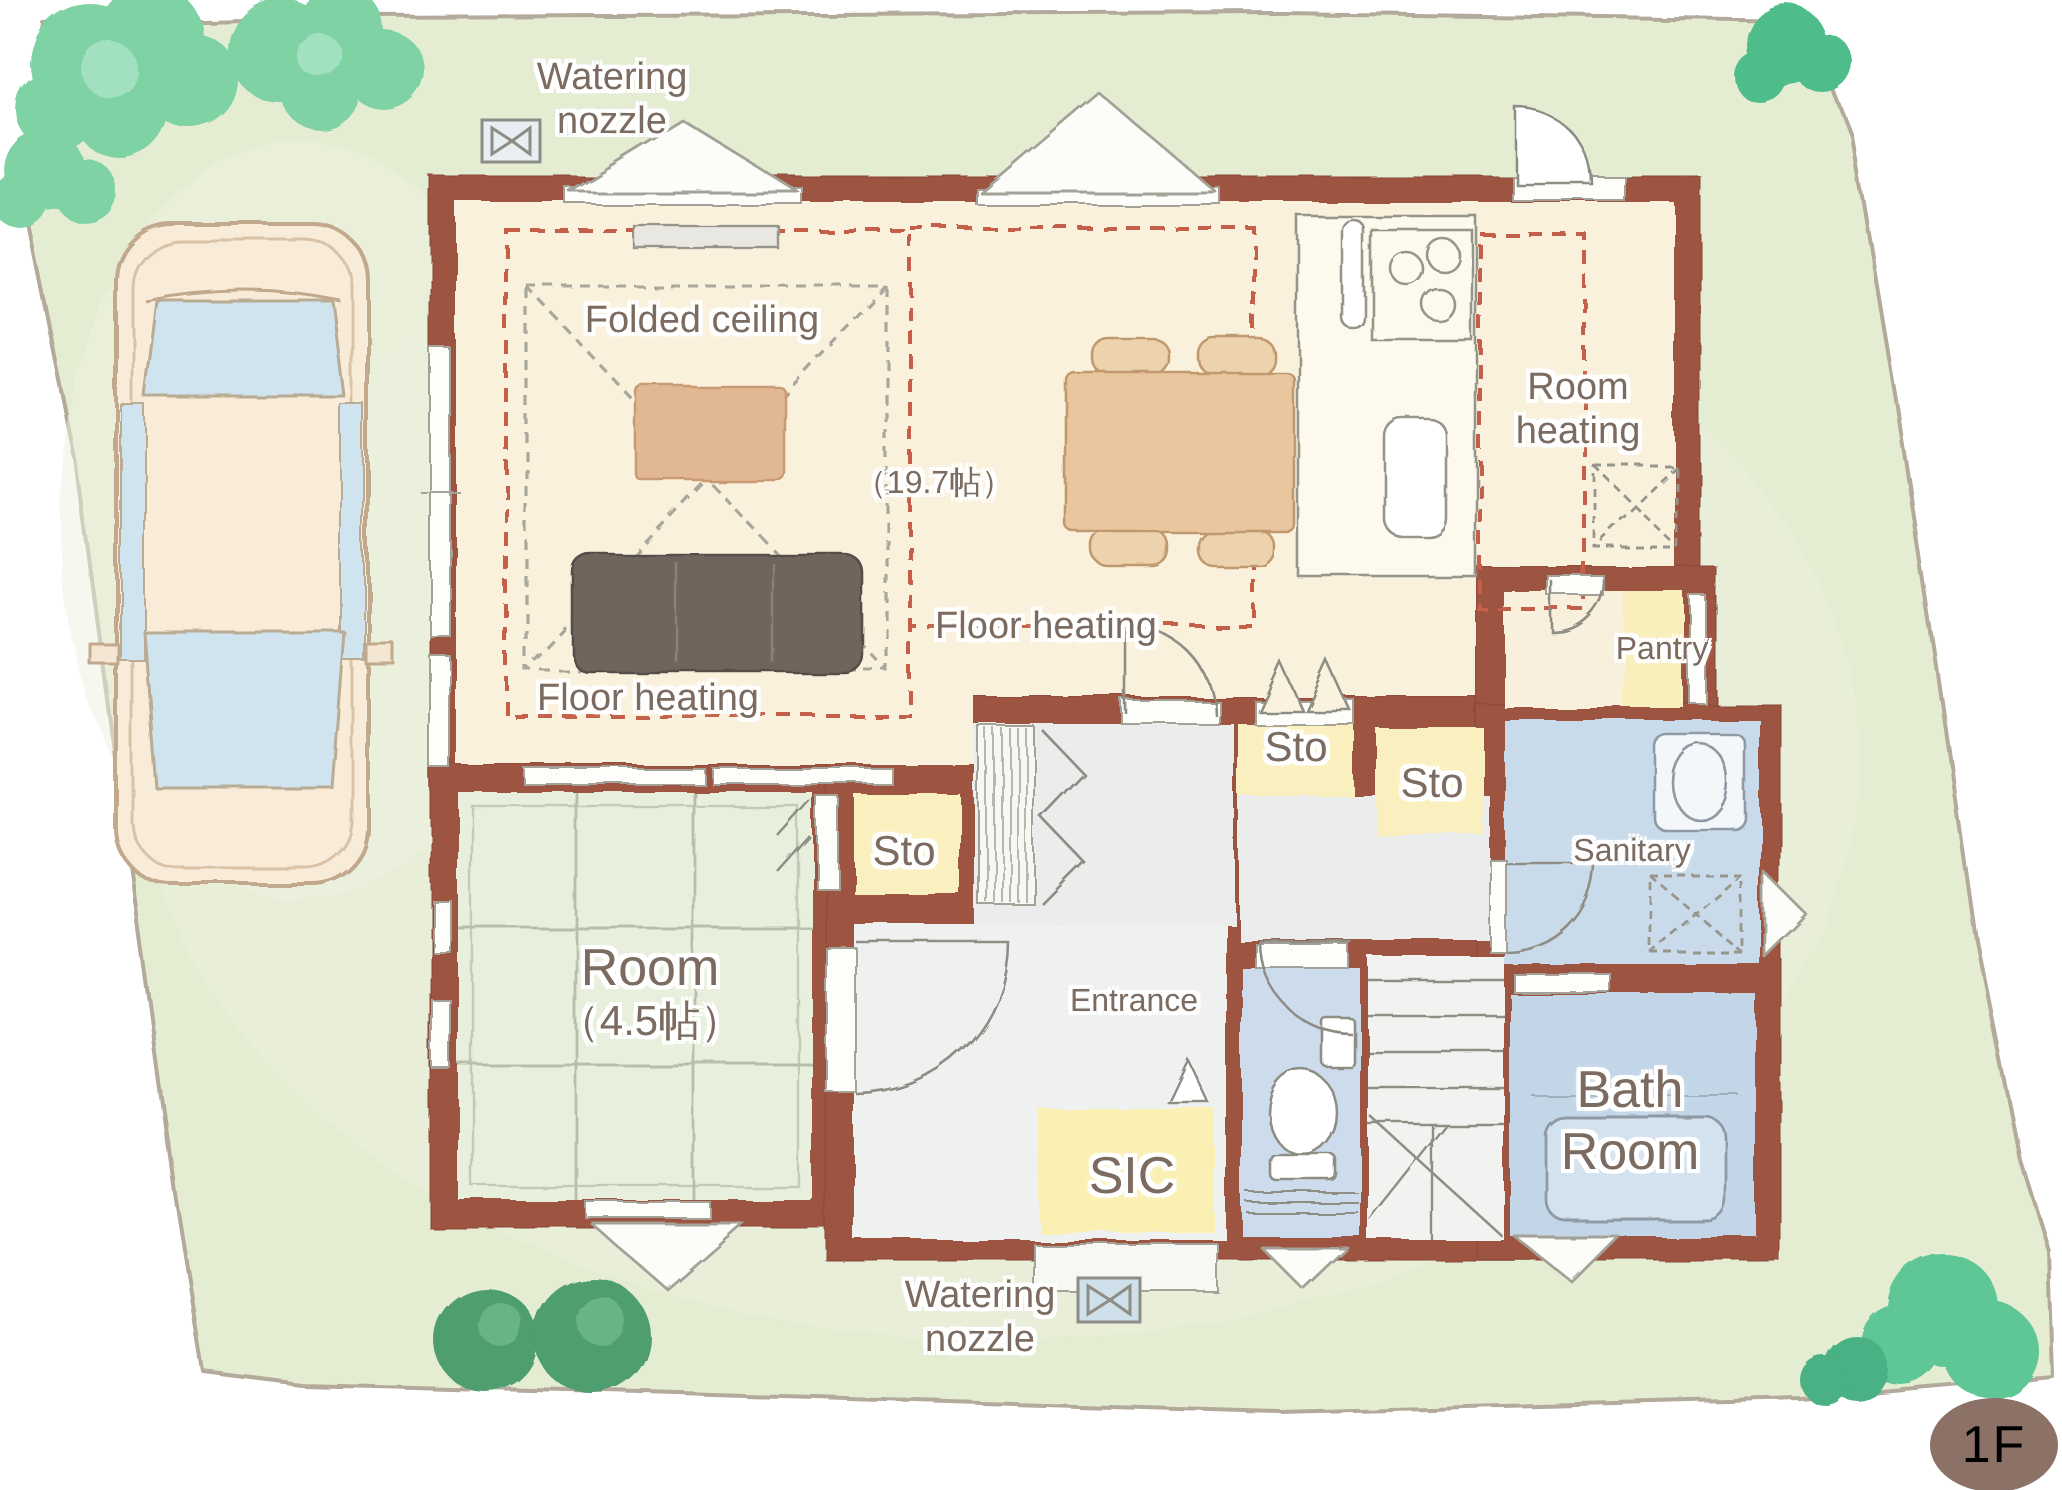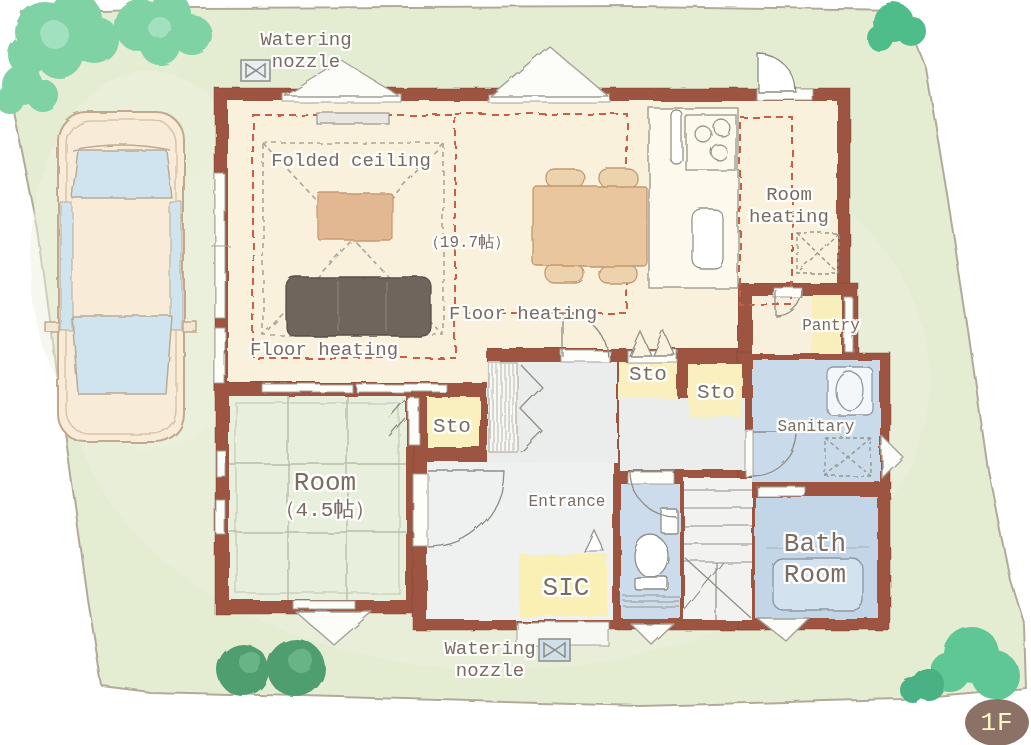--- a/index.html
+++ b/index.html
@@ -1,26 +1,26 @@
 <!DOCTYPE html>
 <html><head>
 <meta charset="utf-8">
 <style>
   html,body{margin:0;padding:0;background:#fff;}
   .stage{position:relative;width:1031px;height:745px;overflow:hidden;background:#fff;
-         font-family:Liberation Mono, monospace;}
+         font-family:Liberation Sans, sans-serif;}
   .stage svg{position:absolute;left:0;top:0;}
   .lbl{position:absolute;transform:translate(-50%,-50%);text-align:center;line-height:1.18;
        color:#7b6b60;white-space:nowrap;
        text-shadow:-2px -2px 0 #fff,2px -2px 0 #fff,-2px 2px 0 #fff,2px 2px 0 #fff,
                    0 -2px 0 #fff,0 2px 0 #fff,-2px 0 0 #fff,2px 0 0 #fff,0 0 4px #fff;}
   .t19{font-size:19px}.t21{font-size:21px}.t22{font-size:16px}
   .t26{font-size:26px}.t30{font-size:30px;letter-spacing:1px}
   .badge{position:absolute;left:965px;top:699px;width:64px;height:47px;border-radius:50%;
-         background:#8c7166;color:#fef9c3;font-size:26px;display:flex;align-items:center;
+         background:#8c7166;color:#000000;font-size:26px;display:flex;align-items:center;
          justify-content:center;letter-spacing:1px;}
 </style>
 </head>
 <body>
 
 <div class="stage">
 <svg width="1031" height="745" viewBox="0 0 1031 745">
   <defs>
     <filter id="wobble" x="-5%" y="-5%" width="110%" height="110%">
       <feTurbulence type="fractalNoise" baseFrequency="0.035" numOctaves="2" seed="7" result="n"></feTurbulence>

